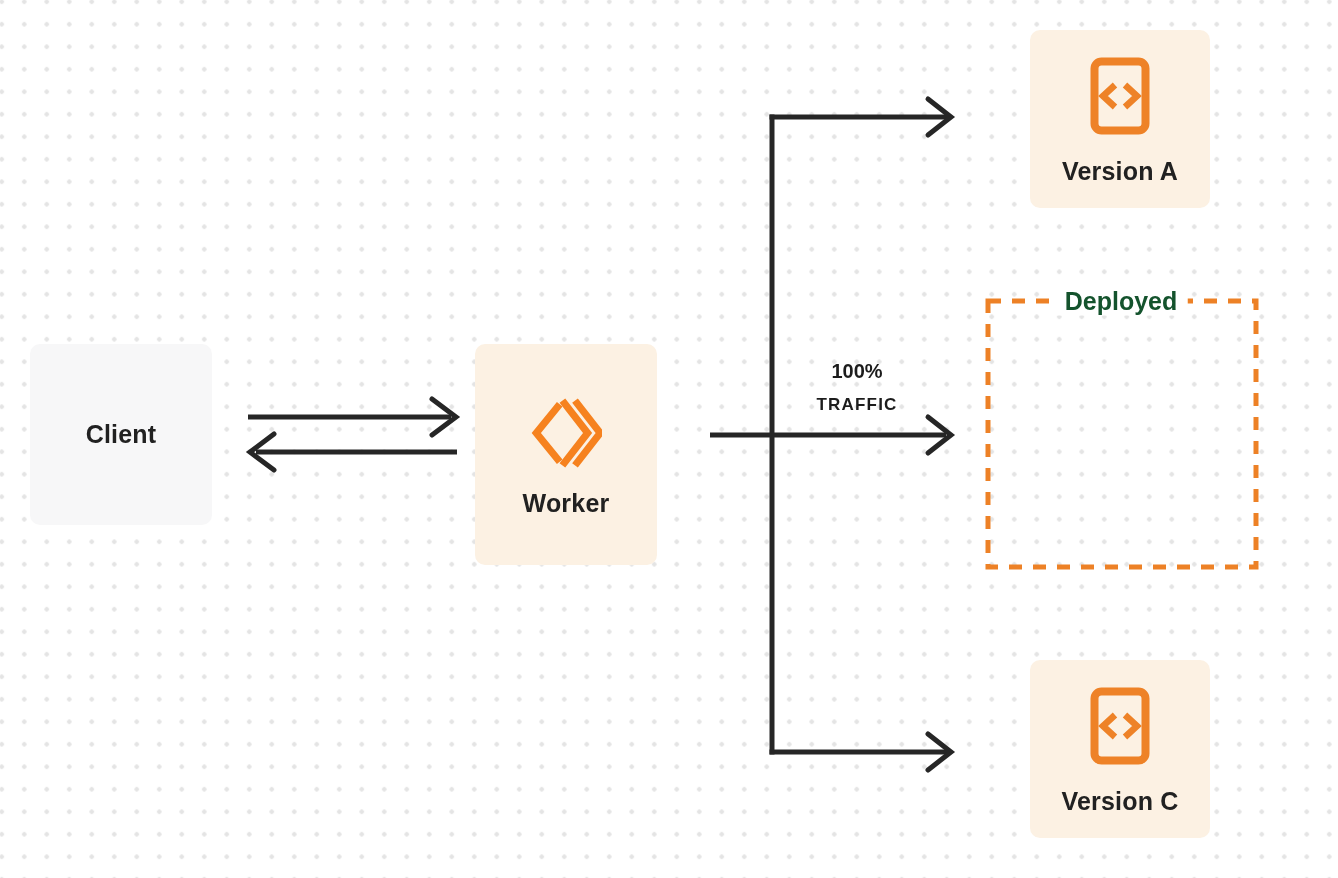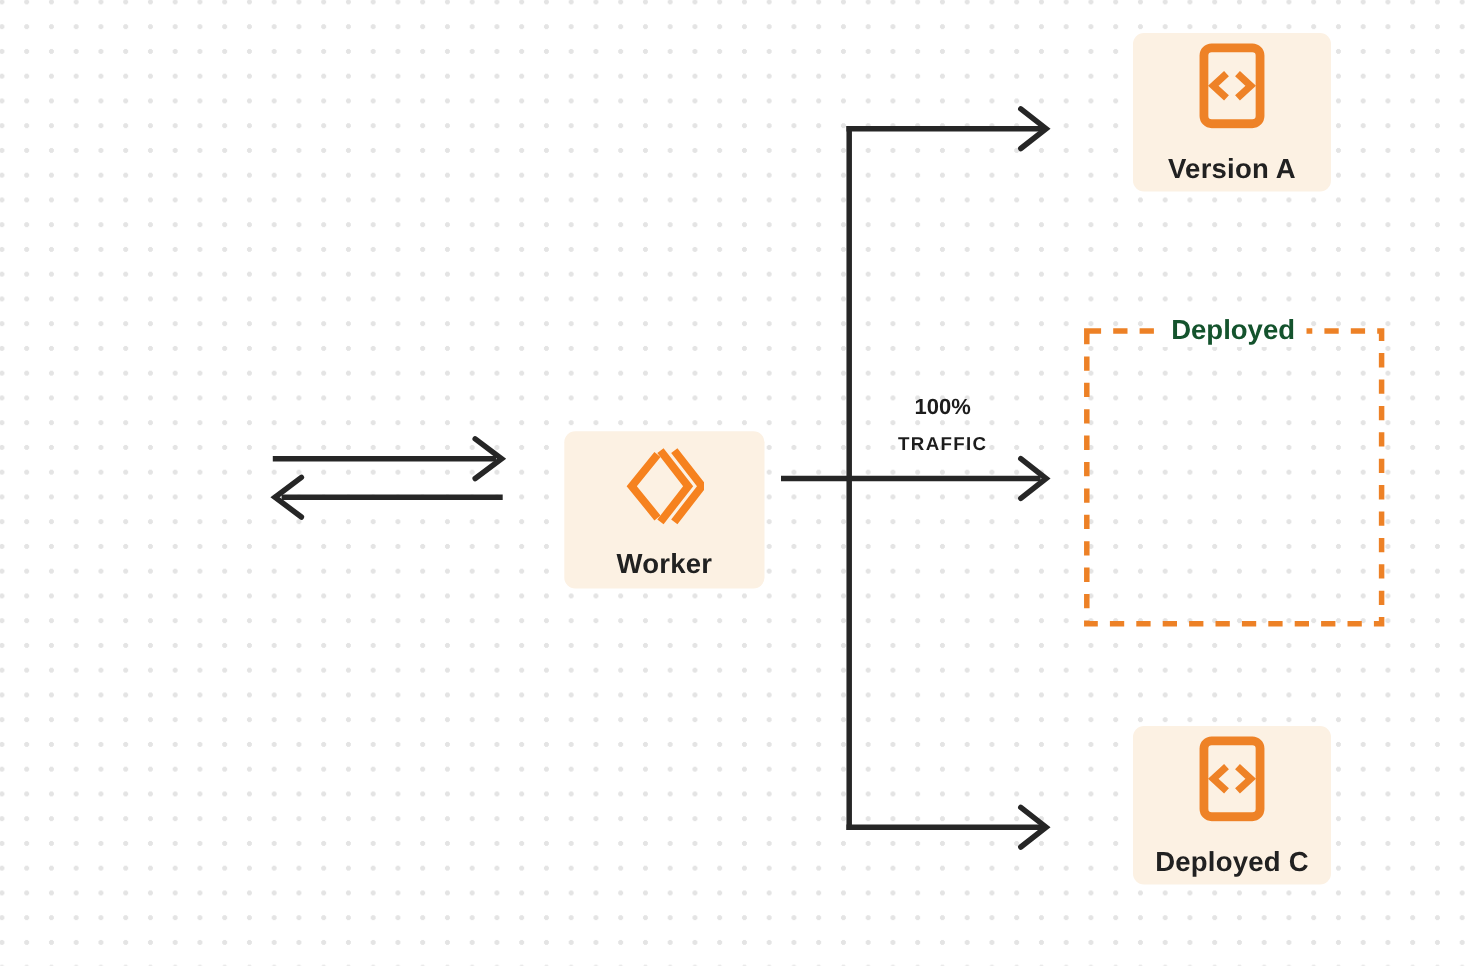--- a/index.html
+++ b/index.html
@@ -32,29 +32,28 @@
     color: #212121;
     letter-spacing: 0.2px;
     white-space: nowrap;
   }
   .client-box {
     left: 30px; top: 344px;
     width: 182px; height: 181px;
     background: #f7f7f8;
   }
   .worker-box {
-    left: 513px; top: 344px;
-    width: 182px; height: 143px;
+    left: 475px; top: 344px;
+    width: 182px; height: 221px;
     background: #fcf1e3;
     padding-top: 6px;
-    margin-top: 48px;
   }
   .worker-box .logo-wrap { margin-bottom: 16px; }
   .version-box {
-    width: 180px; height: 144px;
+    width: 180px; height: 178px;
     background: #fcf1e3;
     padding-top: 4px;
   }
   .version-box .icon-wrap { margin-bottom: 18px; }
   .version-a { left: 1030px; top: 30px; }
   .version-b { left: 1030px; top: 345px; }
   .version-c { left: 1030px; top: 660px; }
   .arrow-layer {
     position: absolute;
     left: 0; top: 0;
@@ -117,20 +116,23 @@
 
       <g>
         <line x1="772" y1="752" x2="946" y2="752" stroke-linecap="square"></line>
         <polyline points="928,734 951,752 928,770" stroke-linecap="round" stroke-linejoin="miter"></polyline>
       </g>
     </g>
 
     <rect x="988" y="301" width="268" height="266" fill="none" stroke="#ed8126" stroke-width="5" stroke-dasharray="13 11"></rect>
   </svg>
 
+  <div class="node client-box">
+    <div class="node-label">Client</div>
+  </div>
 
   <div class="node worker-box">
     <span class="logo-wrap">
       <svg width="72" height="72" viewBox="0 0 80 80" fill="none">
         <g stroke="#f6821f" stroke-width="8" stroke-linejoin="miter">
           <path d="M 33 8 L 7 40 L 33 72"></path>
           <path d="M 36 4 L 64 40 L 36 76"></path>
           <path d="M 50 4 L 78 40 L 50 76"></path>
         </g>
       </svg>
@@ -155,21 +157,21 @@
   <div class="node version-box version-c">
     <span class="icon-wrap">
       <svg width="60" height="78" viewBox="0 0 60 78" fill="none">
         <rect x="4.5" y="4.5" width="51" height="69" rx="7" stroke="#ee8227" stroke-width="8"></rect>
         <g stroke="#ee8227" stroke-width="6.5" stroke-linejoin="miter">
           <path d="M 25 28 L 13 39 L 25 50"></path>
           <path d="M 35 28 L 47 39 L 35 50"></path>
         </g>
       </svg>
     </span>
-    <div class="node-label">Deployed C</div>
+    <div class="node-label">Version C</div>
   </div>
 
   <div class="traffic-label">
     <span class="pct">100%</span>
     <span class="word">TRAFFIC</span>
   </div>
 
   <div class="deployed-label">Deployed</div>
 
 </div>

